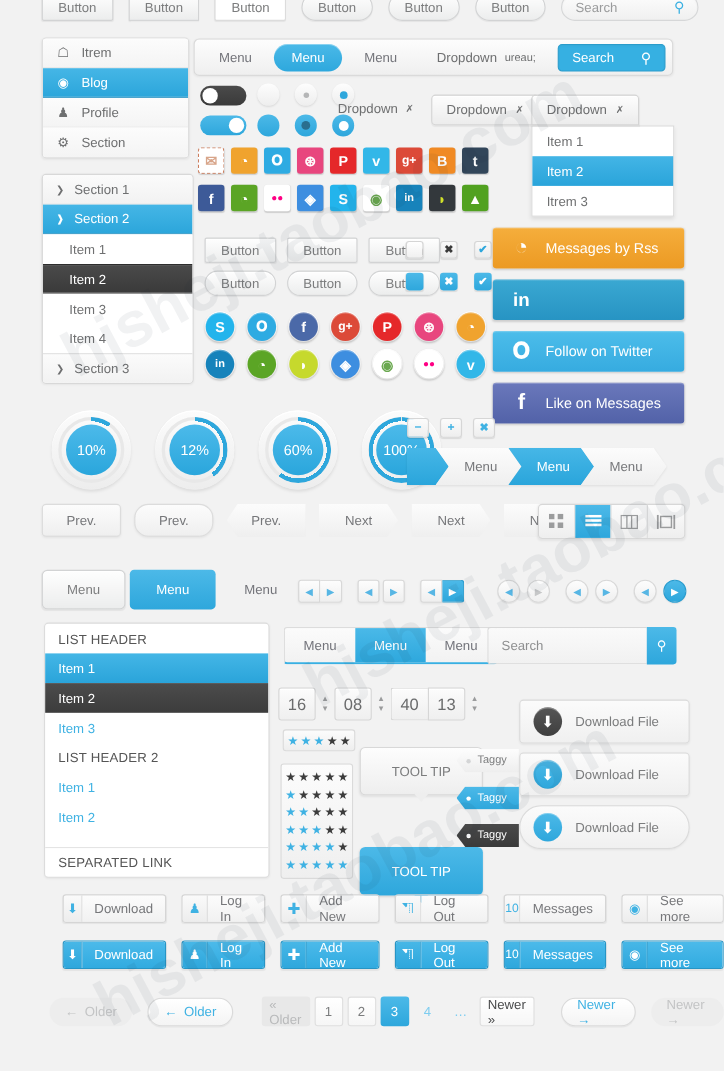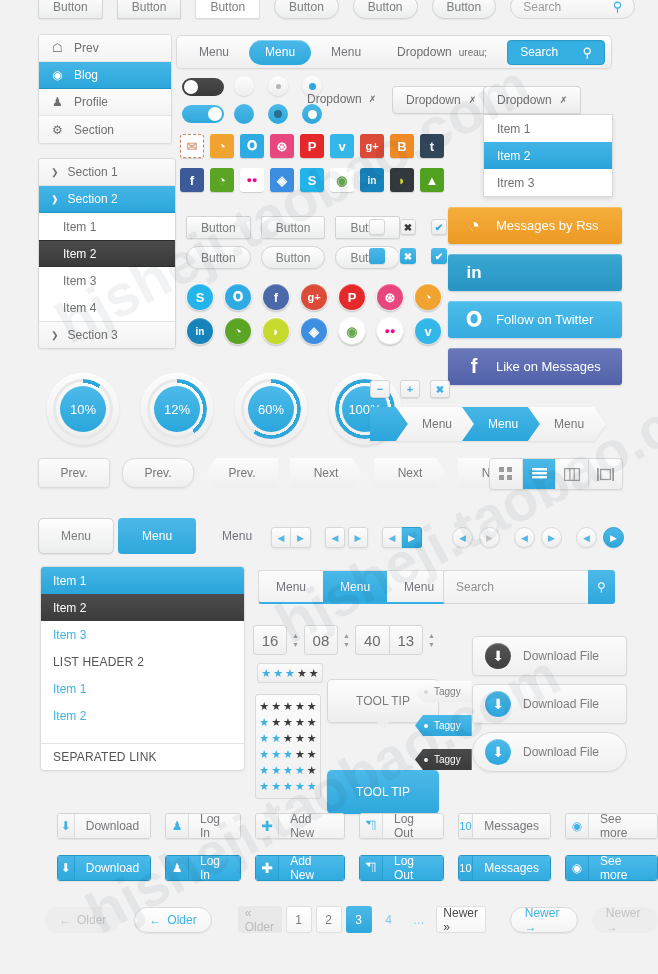--- a/index.html
+++ b/index.html
@@ -279,21 +279,21 @@
   <div class="btn r13">Button</div>
   <div class="search" style="width:125px;">
     <span>Search</span>
     <span class="mag">⚲</span>
   </div>
 </div>
 
 <div class="navbox abs" style="left:38px;top:34px;width:134px;">
   <div class="navrow">
     <span class="ic">☖</span>
-    <span>Prev</span>
+    <span>Itrem</span>
   </div>
   <div class="navrow active">
     <span class="ic">◉</span>
     <span>Blog</span>
   </div>
   <div class="navrow">
     <span class="ic">♟</span>
     <span>Profile</span>
   </div>
   <div class="navrow">
@@ -613,20 +613,21 @@
     <div class="crd">◀</div>
     <div class="crd">▶</div>
   </div>
   <div style="display:flex;gap:6px;">
     <div class="crd">◀</div>
     <div class="crd active">▶</div>
   </div>
 </div>
 
 <div class="lp abs" style="left:40px;top:566px;width:205px;">
+  <div class="hd">LIST HEADER</div>
   <div class="it blue">Item 1</div>
   <div class="it dark">Item 2</div>
   <div class="it lnk">Item 3</div>
   <div class="hd">LIST HEADER 2</div>
   <div class="it lnk">Item 1</div>
   <div class="it lnk">Item 2</div>
   <div class="hd sep" style="margin-top:14px;">SEPARATED LINK</div>
 </div>
 
 <div class="tabs abs" style="left:258px;top:570px;">

